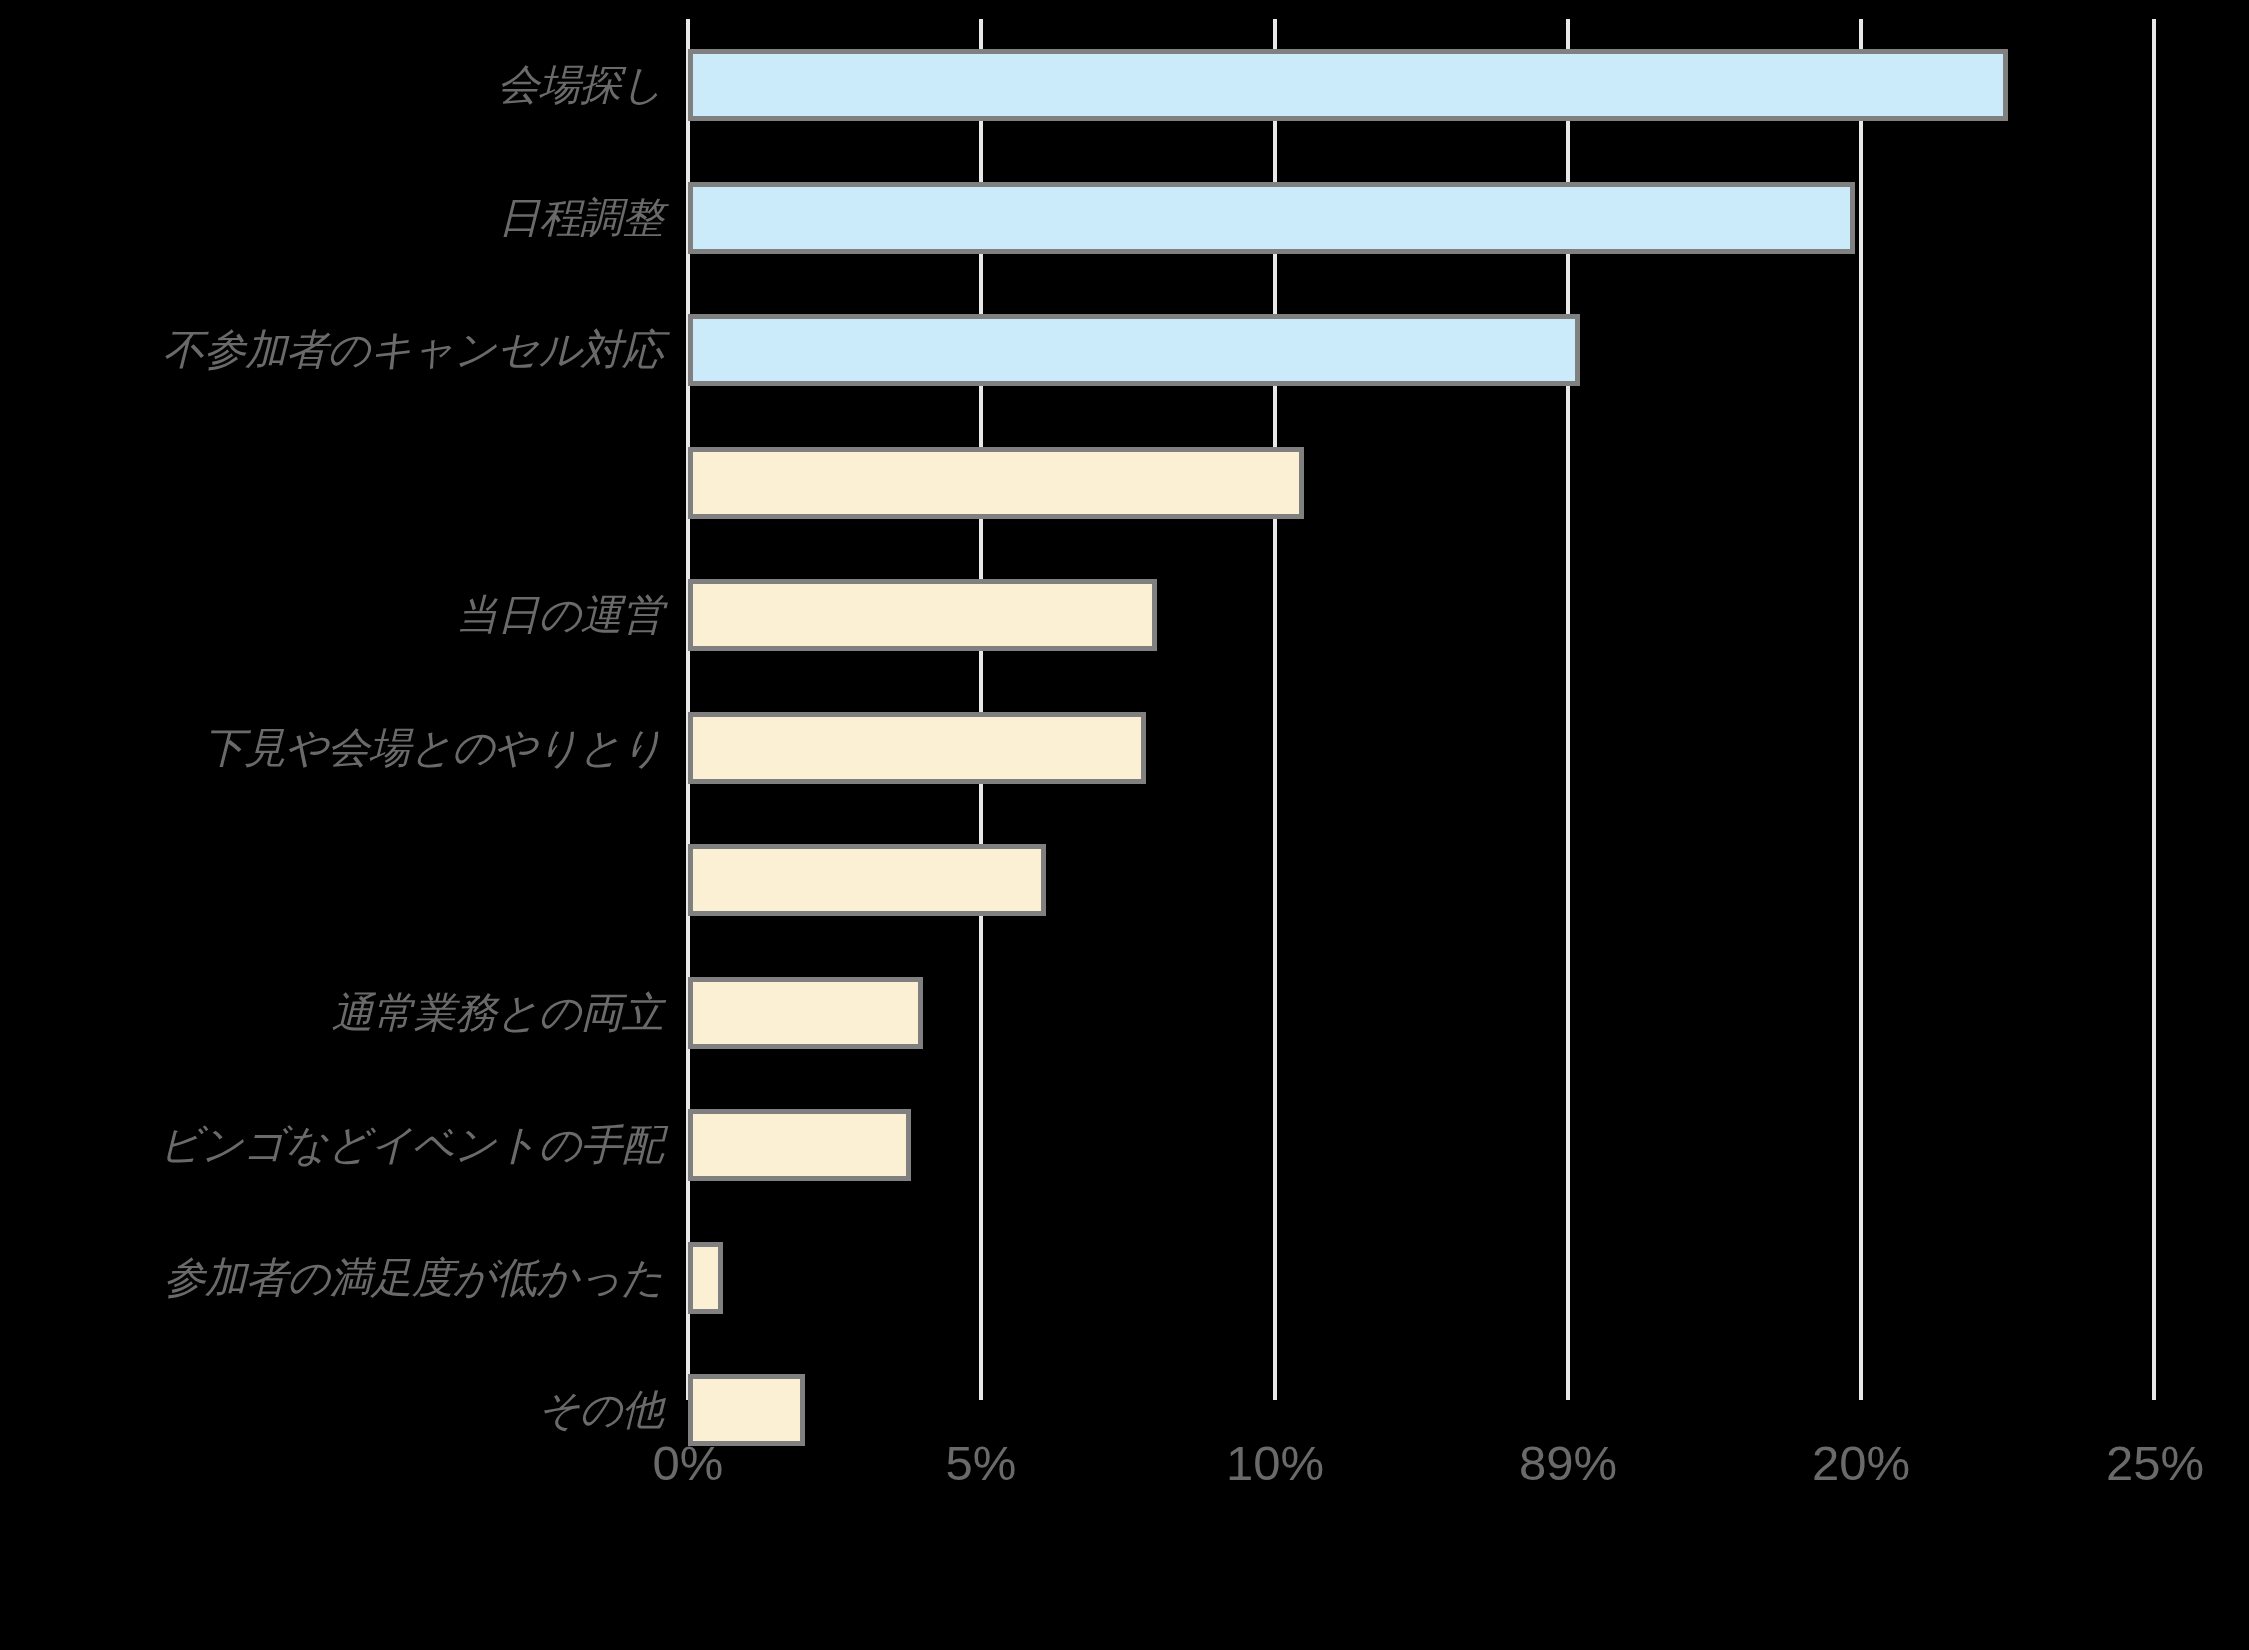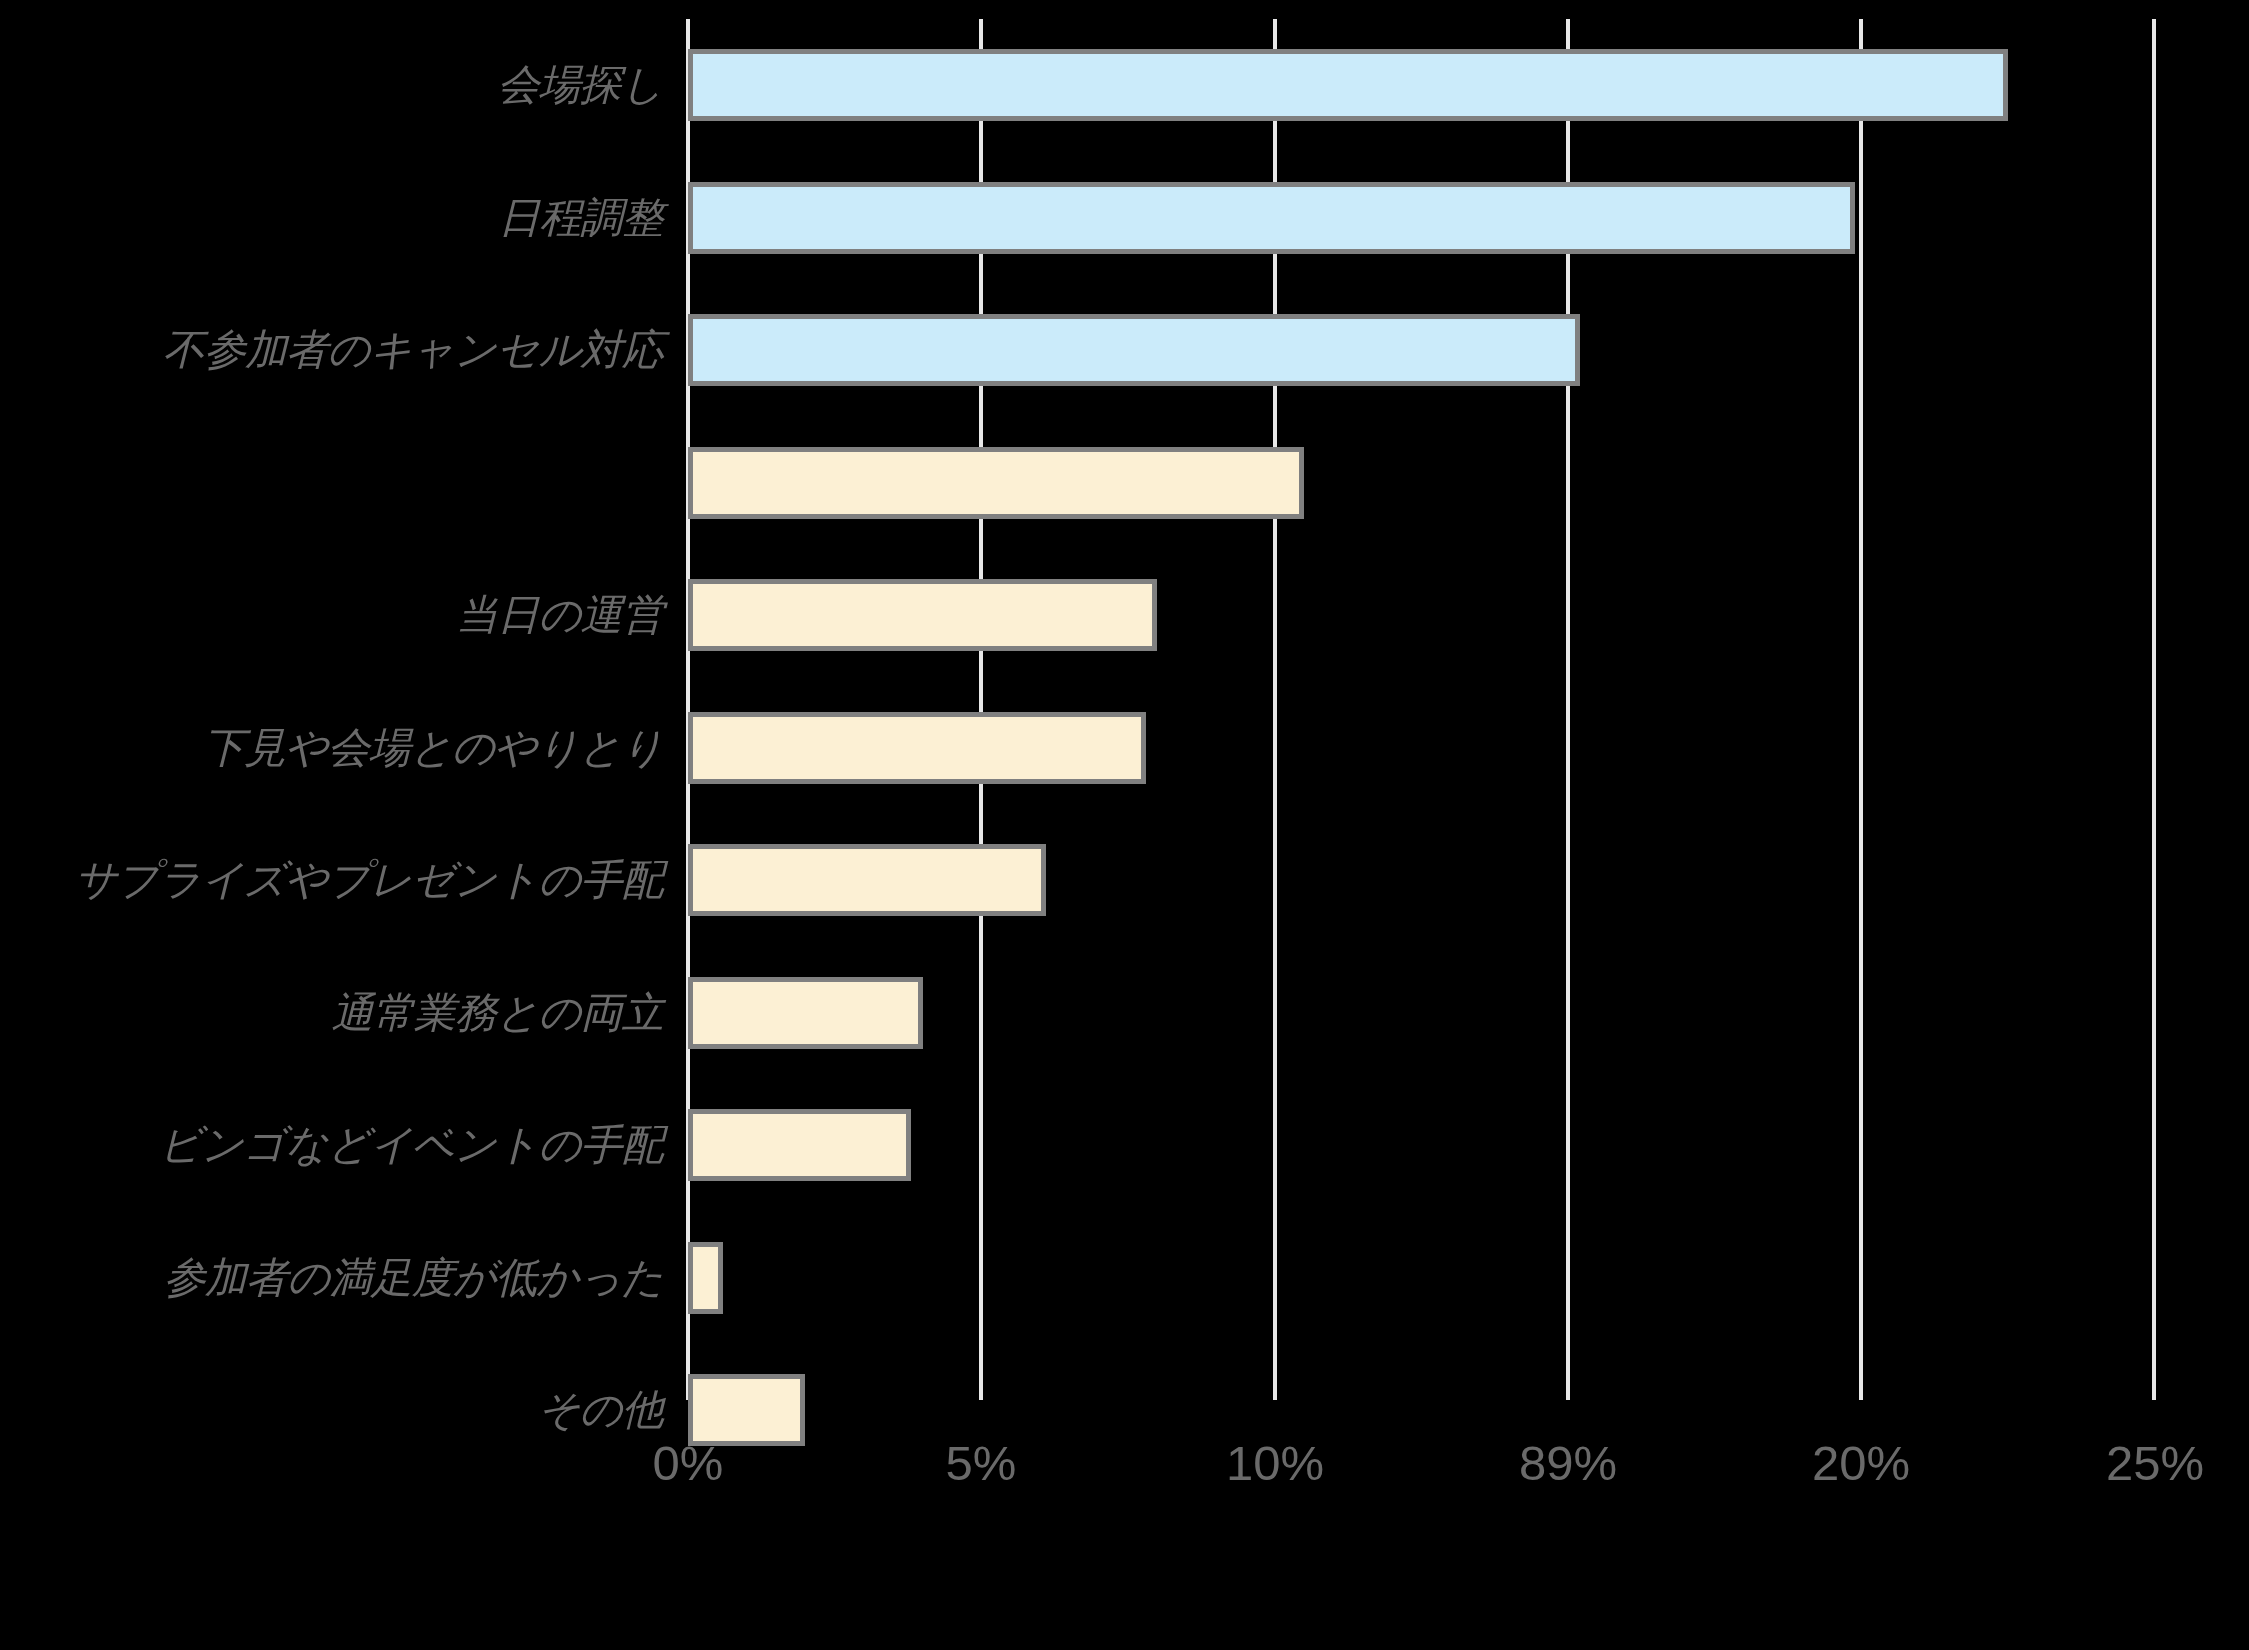--- a/index.html
+++ b/index.html
@@ -142,23 +142,20 @@
           </div>
           <div class="bar cream" title="当日の運営 8%" style="width: 469px;"></div>
         </div>
         <div class="row" style="top: 663px;">
           <div class="label-wrap">
             <div class="cat-label">下見や会場とのやりとり</div>
           </div>
           <div class="bar cream" title="下見や会場とのやりとり 7.8%" style="width: 458px;"></div>
         </div>
         <div class="row" style="top: 795px;">
-          <div class="label-wrap">
-            <div class="cat-label">サプライズやプレゼントの手配</div>
-          </div>
           <div class="bar cream" title="サプライズやプレゼントの手配 6.1%" style="width: 358px;"></div>
         </div>
         <div class="row" style="top: 928px;">
           <div class="label-wrap">
             <div class="cat-label">通常業務との両立</div>
           </div>
           <div class="bar cream" title="通常業務との両立 4%" style="width: 235px;"></div>
         </div>
         <div class="row" style="top: 1060px;">
           <div class="label-wrap">

